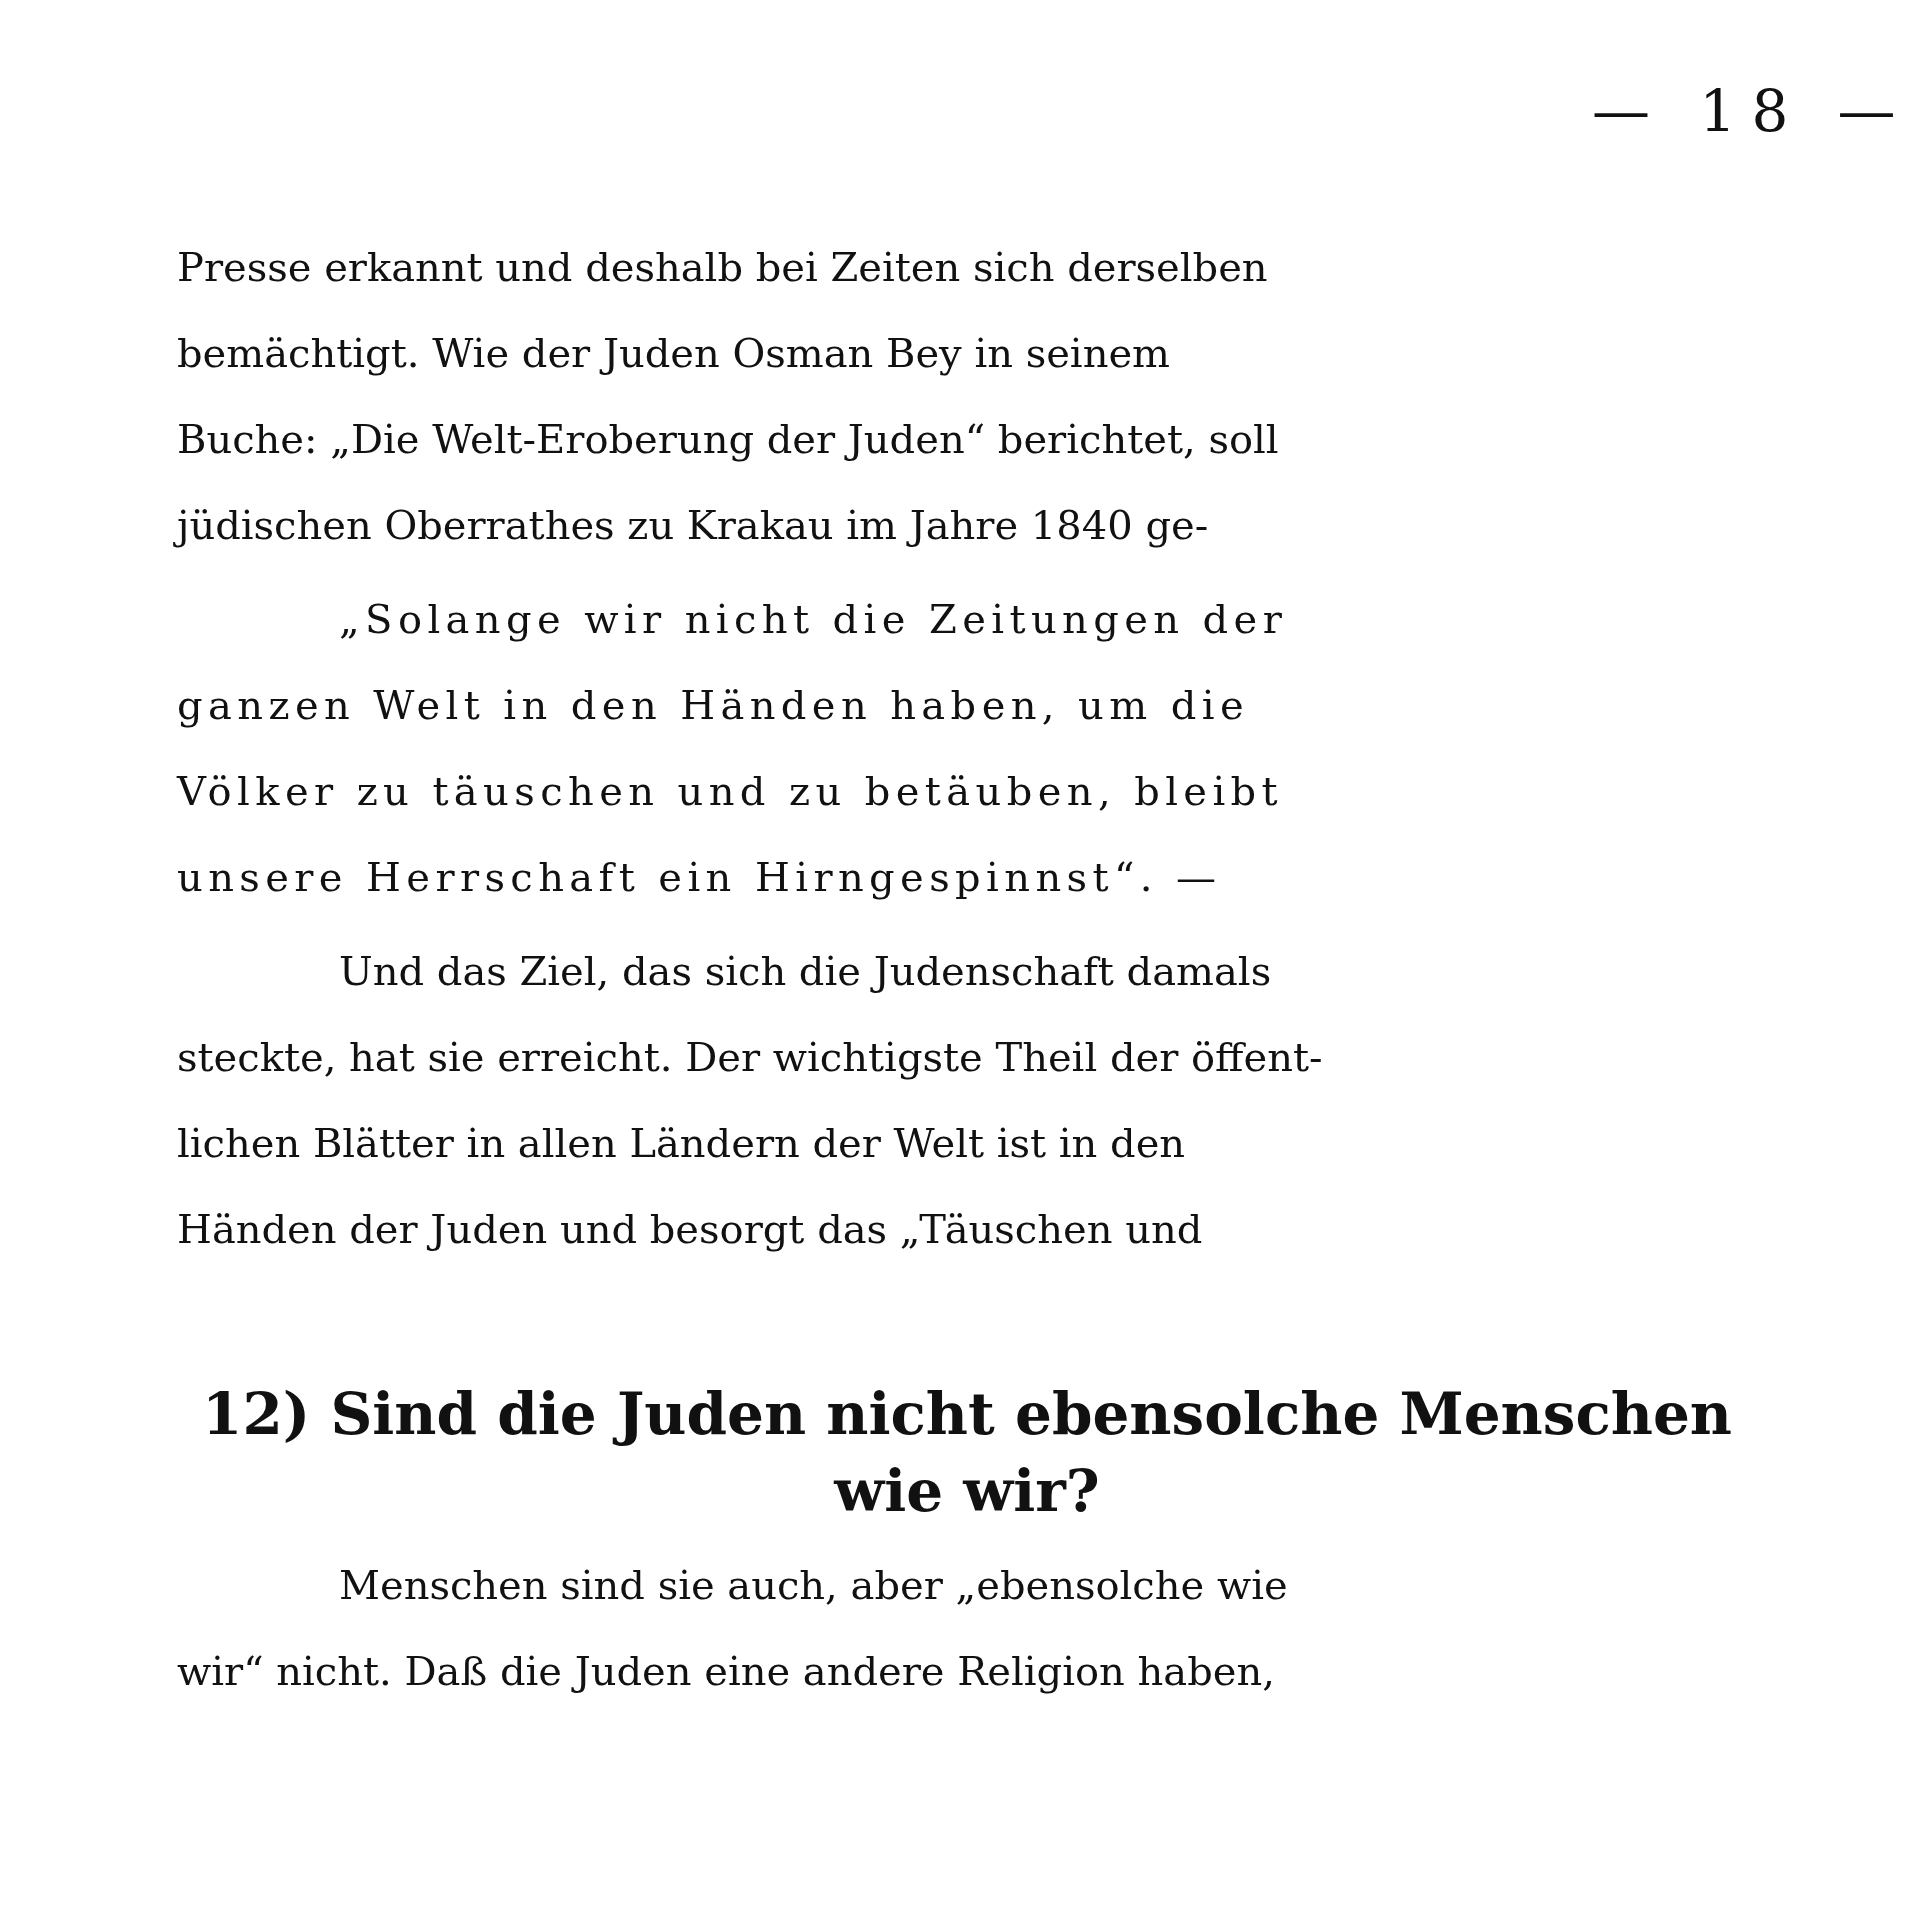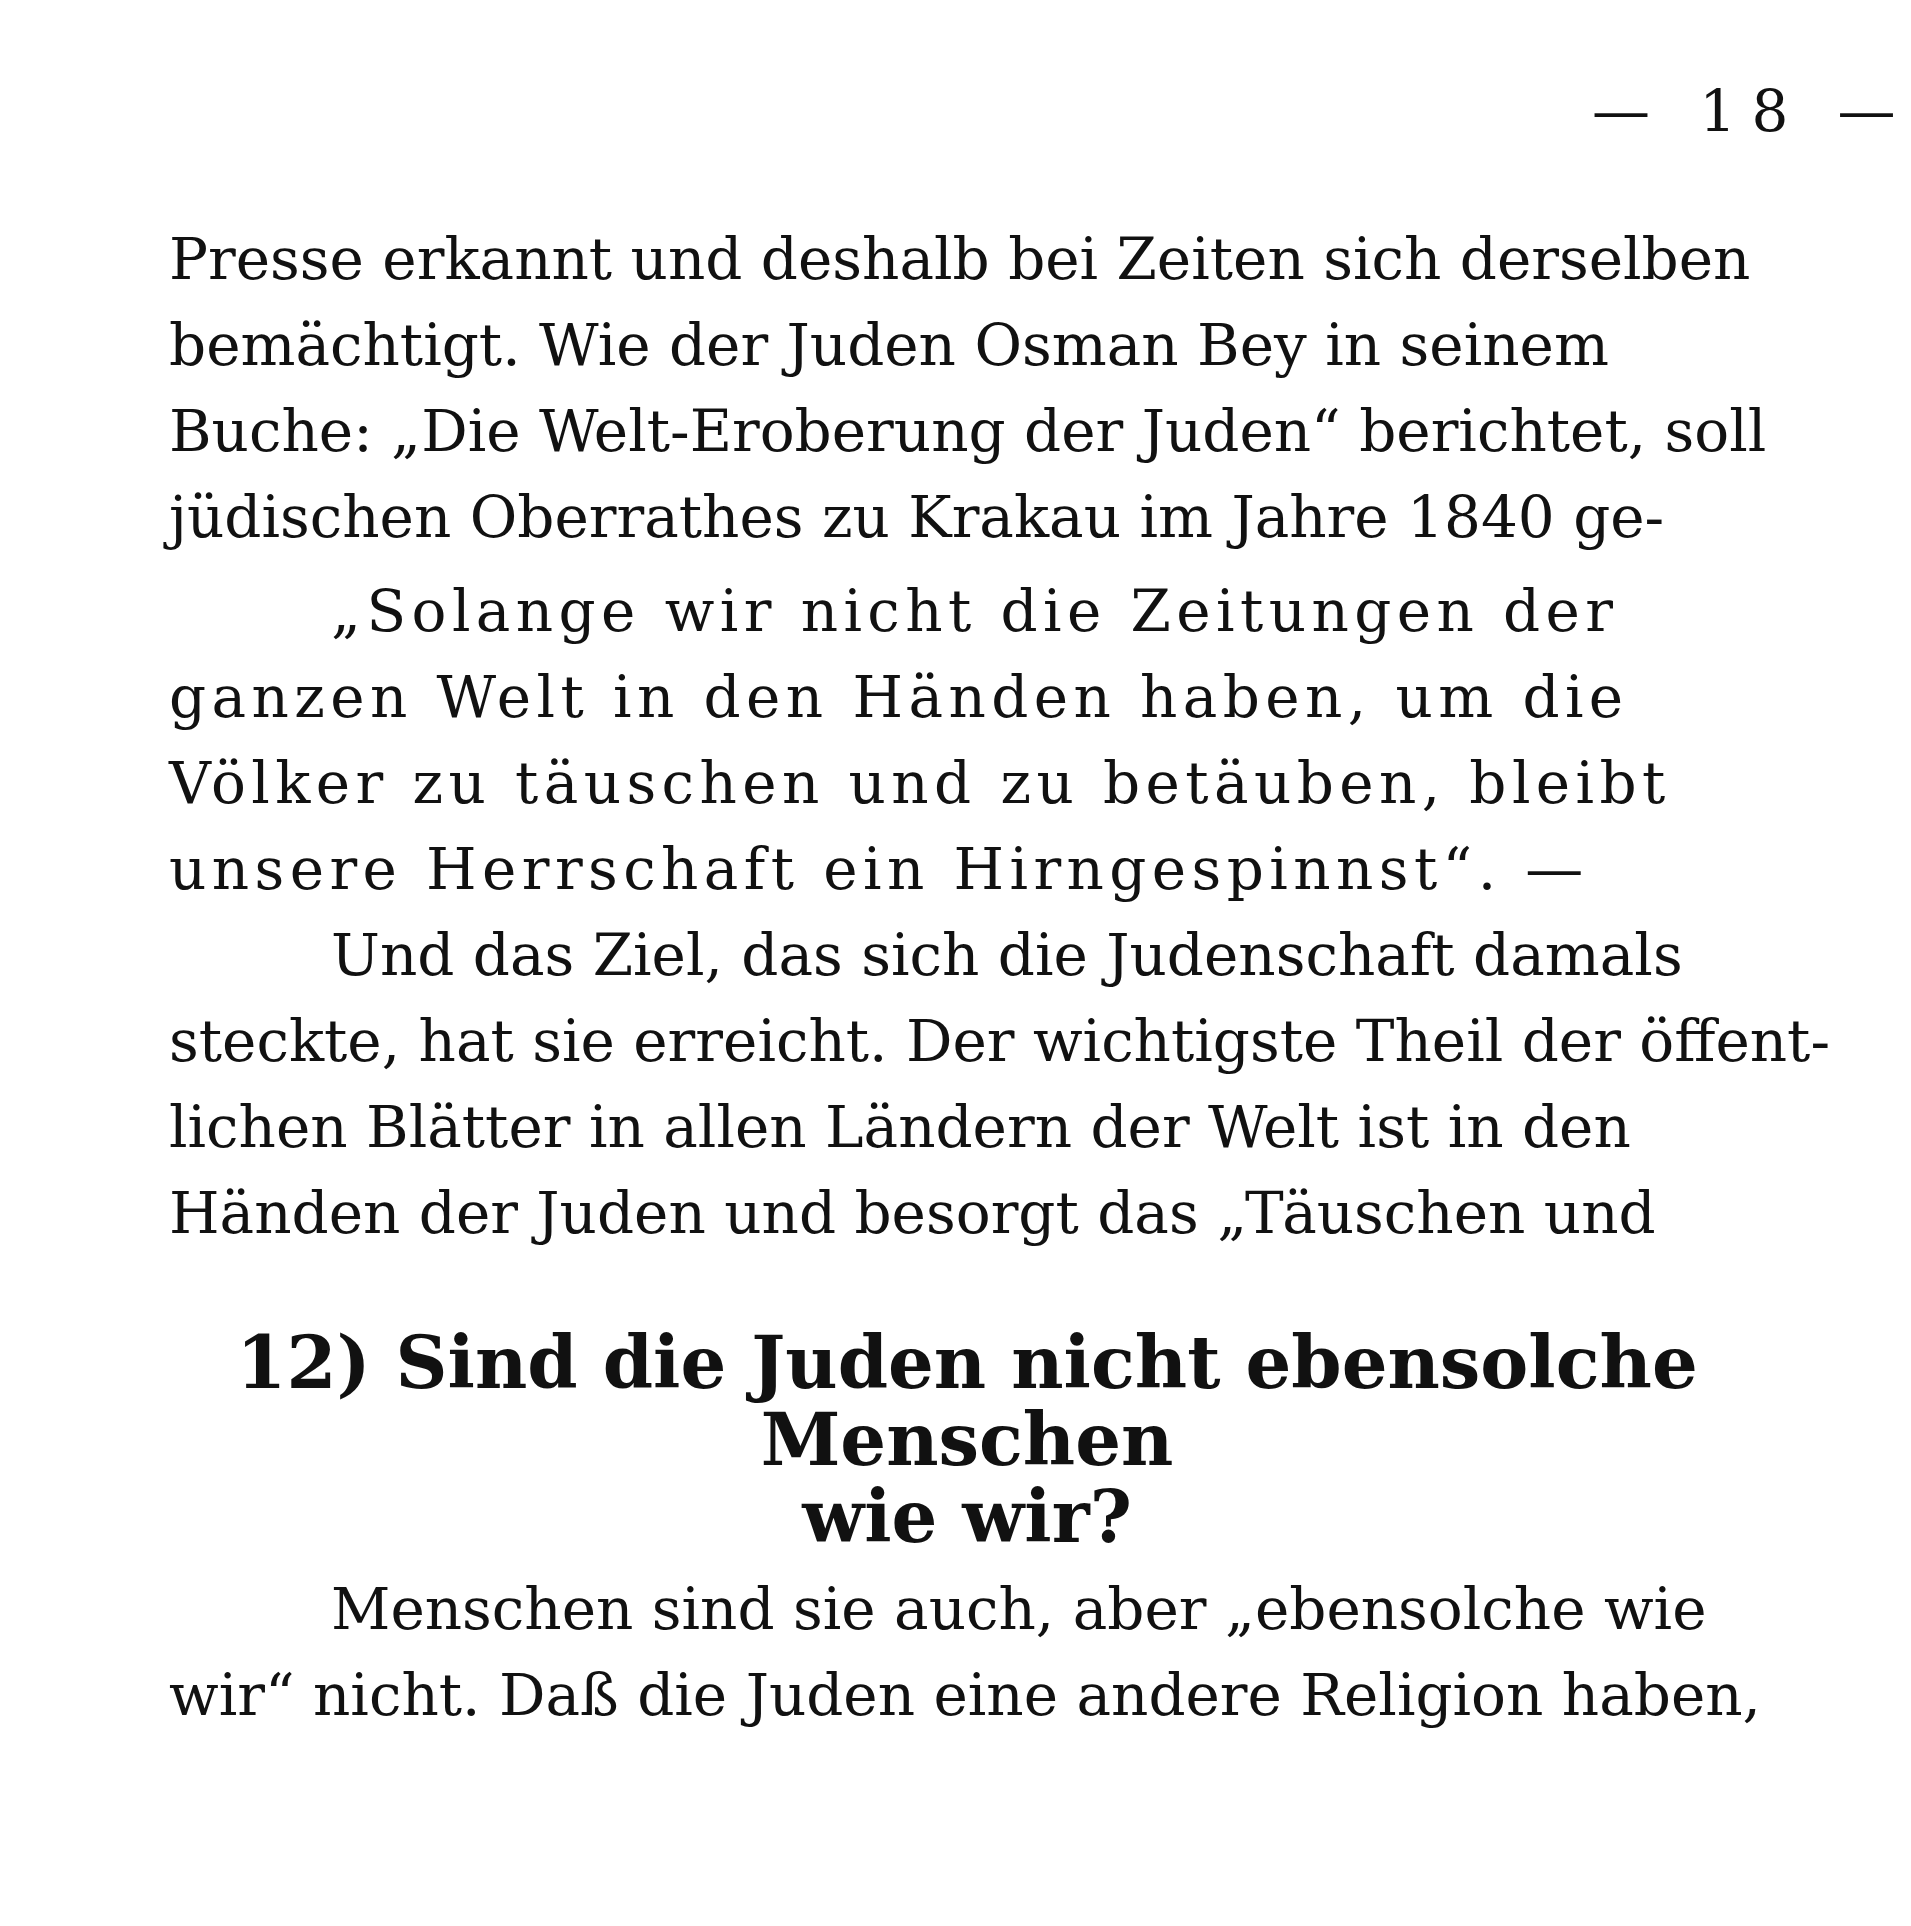--- a/index.html
+++ b/index.html
@@ -6,29 +6,29 @@
   .page {
     width: 1911px; height: 2703px; position: relative; background: #ffffff;
     font-family: "DejaVu Serif", serif; color: #111111;
   }
   .page-number {
     position: absolute; top: 77px; left: 0; width: 100%;
     text-align: right; font-size: 58px; letter-spacing: 15.4px;
   }
   .body { position: absolute; left: 169px; right: 146px; top: 216px; }
   .para p {
-    margin: 0; font-size: 58px; line-height: 86px; text-align: justify;
+    margin: 8px; font-size: 40px; line-height: 86px; text-align: justify;
     text-align-last: left;
   }
   .para .line { display: block; white-space: nowrap; }
   .quote { margin-top: 7.7px; }
   .quote .line { letter-spacing: 5.4px; }
   .indent-first .line:first-child { padding-left: 162px; }
   .heading {
-    margin-top: 68px; text-align: center; font-size: 72px;
+    margin-top: 104px; text-align: center; font-size: 58px;
     line-height: 77px; font-weight: bold;
   }
   .section .para { margin-top: 11.6px; }
 </style>
 </head>
 <body>
 
 <div class="page">
   <div class="page-number">— 18 —</div>
 

